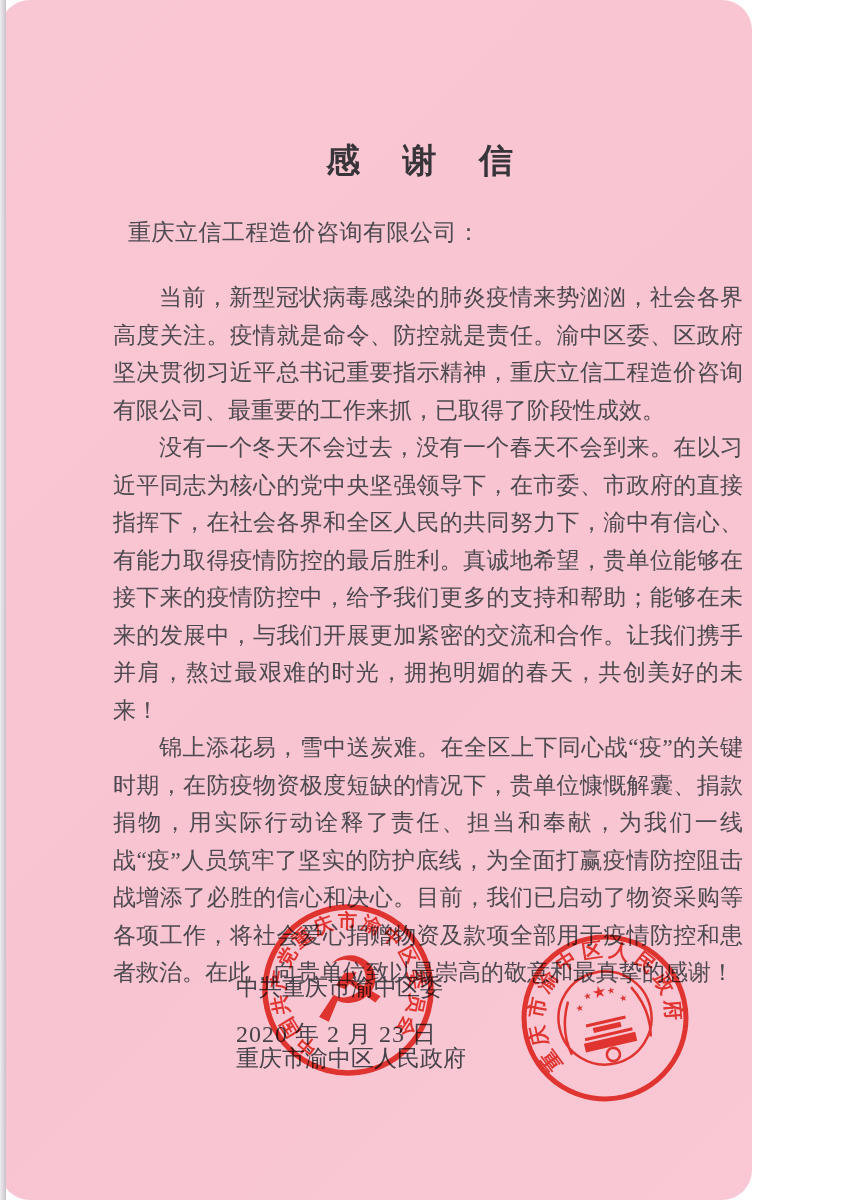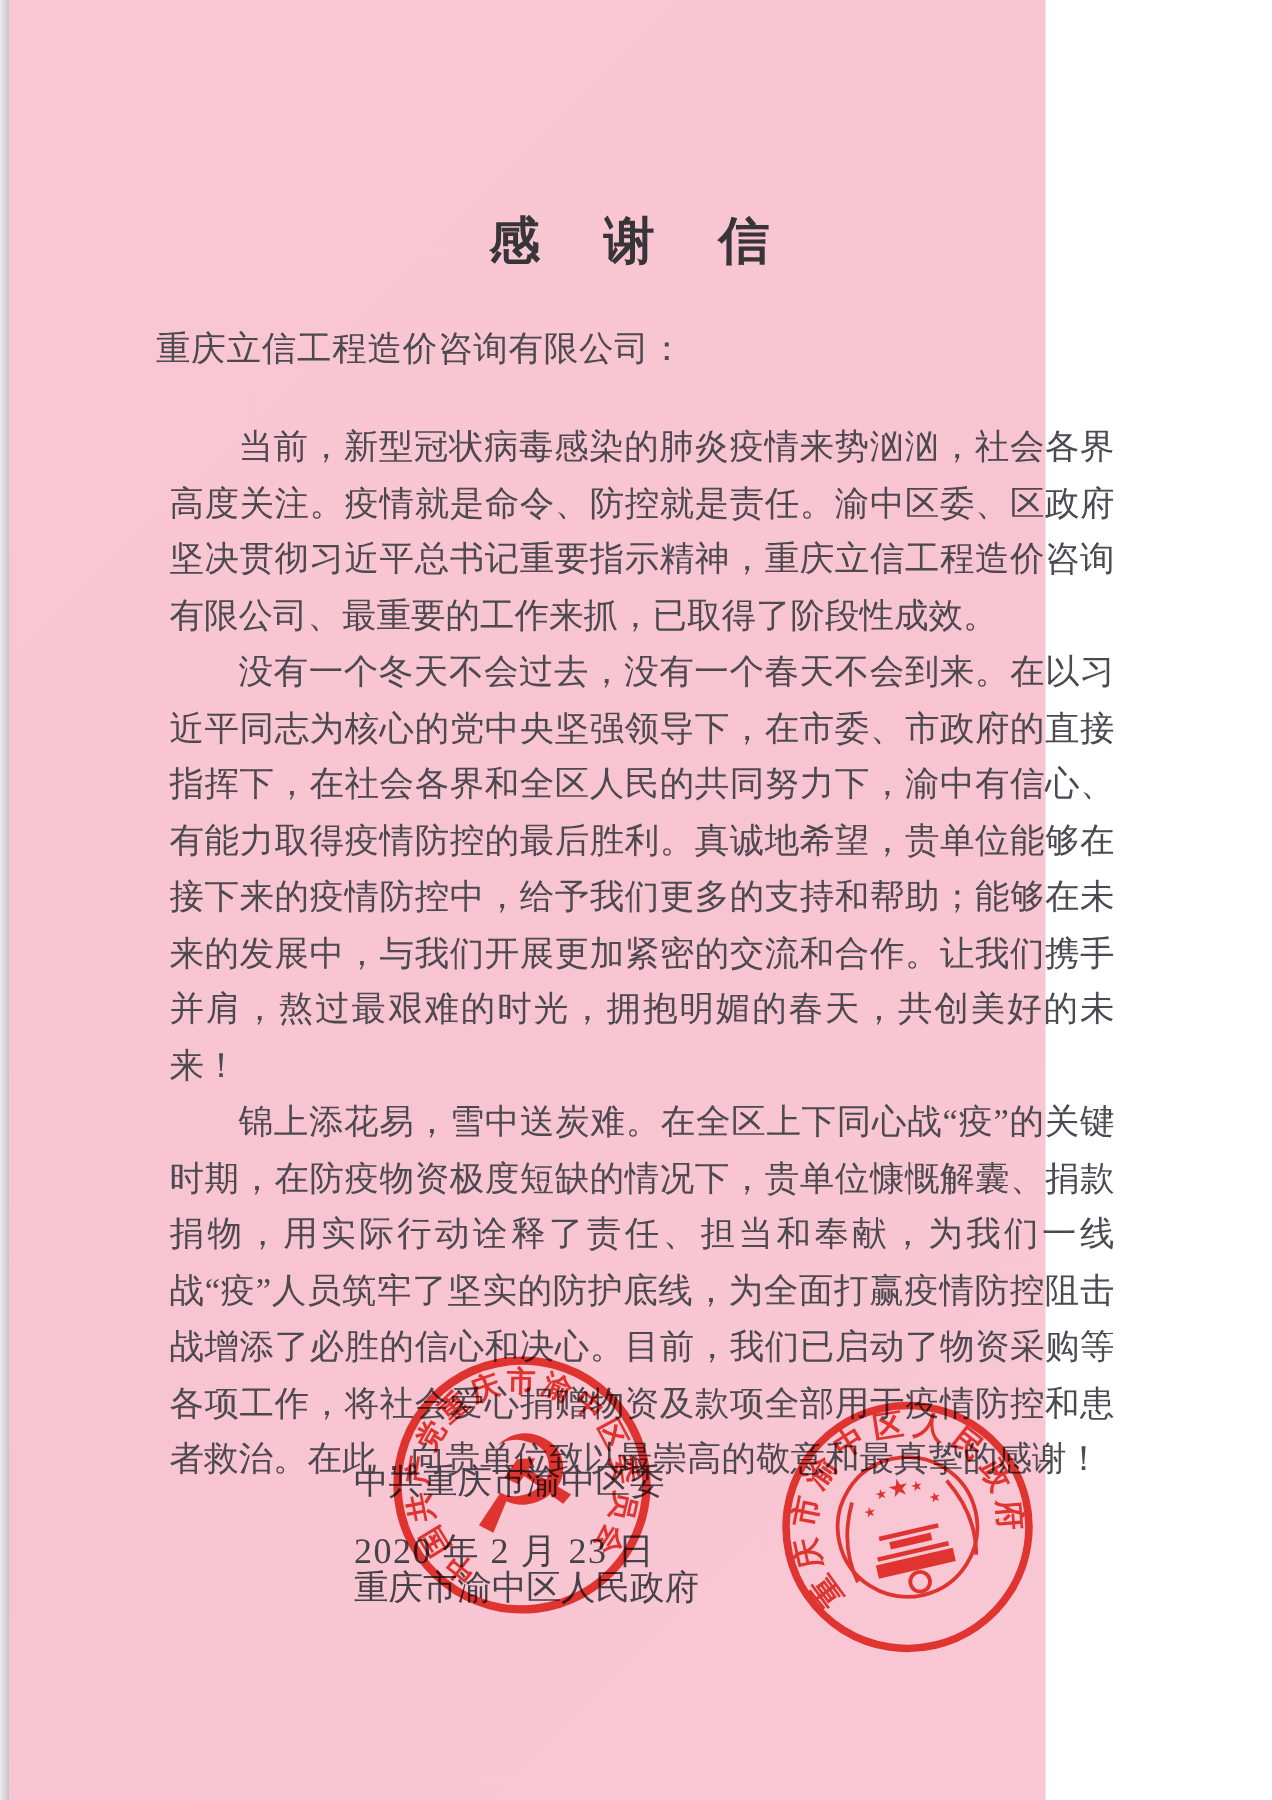--- a/index.html
+++ b/index.html
@@ -3,35 +3,36 @@
 <meta charset="utf-8">
 <style>
   html,body{margin:0;padding:0;}
   body{
     width:848px;height:1200px;
     font-family:"Liberation Serif","DejaVu Serif",serif;
     overflow:hidden;
   }
   .page{
     position:relative;
-    width:697px;height:1200px;
+    width:752px;height:1200px;
     background:linear-gradient(135deg,#f9c7d3 0%,#f8c4d1 55%,#f9c8d4 100%);
+    border-radius:30px;
   }
   .scan-edge{
     position:absolute;left:0;top:0;width:6px;height:1200px;
     background:linear-gradient(to right,#efecef,#c8c3ca);
   }
   .title{
     position:absolute;top:138px;left:113px;width:630px;
     text-align:center;
     font-size:34px;font-weight:bold;letter-spacing:17px;
     color:#38353a;
   }
   .salutation{
-    position:absolute;top:217px;left:104px;width:660px;
+    position:absolute;top:217px;left:128px;width:660px;
     font-size:23px;color:#4d4950;letter-spacing:.5px;
   }
   .body-text{
     position:absolute;top:279px;left:113px;width:630px;
     font-size:23px;line-height:37.5px;color:#4d4950;
     text-align:justify;text-justify:inter-character;
   }
   .body-text p{margin:0;text-indent:2em;}
   .signature-row{
     position:absolute;top:972px;left:236px;

